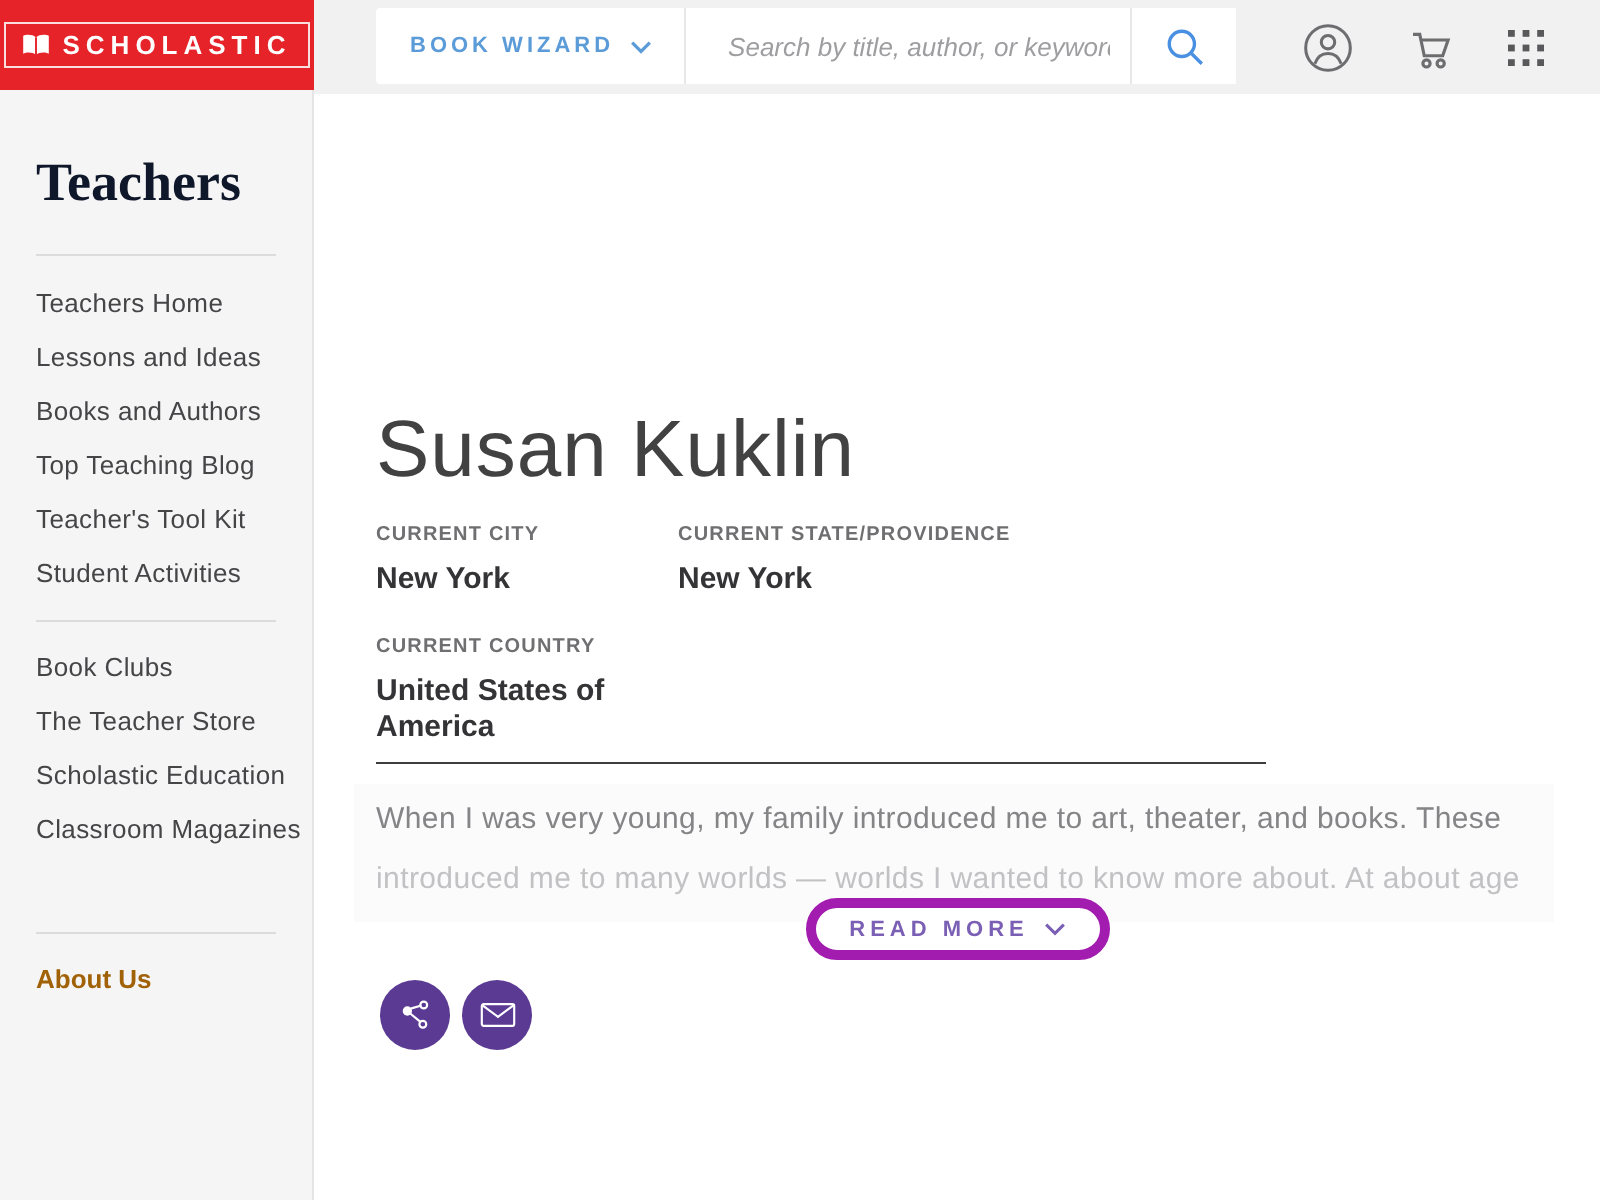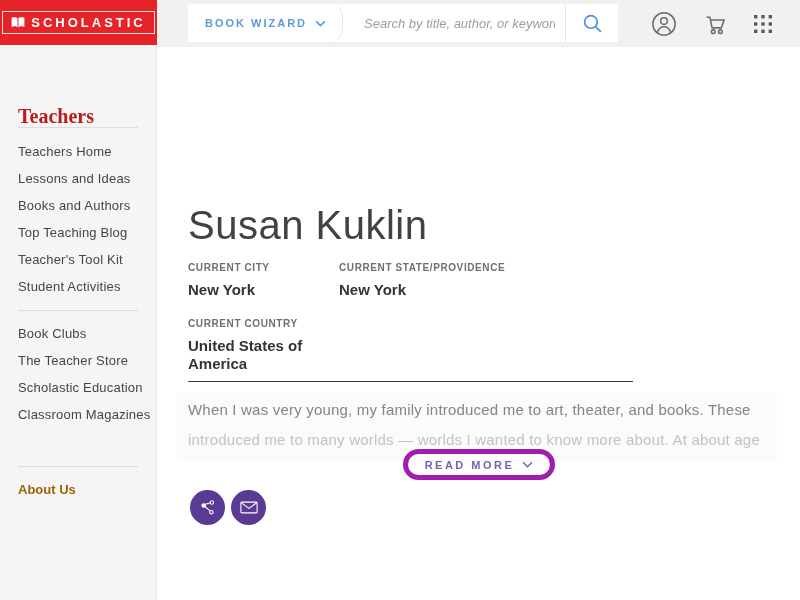--- a/index.html
+++ b/index.html
@@ -10,35 +10,35 @@
   
   .header { position:absolute; left:0; top:0; width:800px; height:47px; background:#f1f1f2; }
   .logo-block { position:absolute; left:0; top:0; width:157px; height:45px;
                 background:#e62329; display:flex; align-items:center; justify-content:center; cursor:pointer; }
   .logo-frame { border:1px solid rgba(255,255,255,.85); padding:4px 8px 4px 7px;
                 display:flex; align-items:center; gap:5px; }
   .logo-text { color:#fff; font-size:13px; font-weight:bold; letter-spacing:3px; line-height:1; }
   .searchbar { position:absolute; left:188px; top:4px; width:430px; height:38px; background:#fff;
                display:flex; align-items:stretch; border-radius:2px; }
   .bw-btn { display:flex; align-items:center; gap:8px; padding:0 16px 0 17px; cursor:pointer;
-            border-right:1px solid #e7e7e9;border-radius:13px; }
+            border-right:1px solid #e7e7e9; }
   .bw-label { color:#5b9bd8; font-size:11px; font-weight:bold; letter-spacing:2px; white-space:nowrap; }
   .search-input { flex:1; border:0; outline:none; background:transparent; padding:0 10px 0 21px;
                   font-family:"Liberation Sans", sans-serif; font-size:13px; font-style:italic; color:#555; }
   .search-input::placeholder { color:#9e9ea1; font-style:italic; }
   .search-btn { width:53px; display:flex; align-items:center; justify-content:center;
                 border-left:1px solid #e7e7e9; cursor:pointer; background:#fff; border-top:0; border-right:0; border-bottom:0; }
   .hdr-icon { position:absolute; top:9px; width:30px; height:30px; display:flex; align-items:center;
               justify-content:center; cursor:pointer; }
 
   
   .sidebar { position:absolute; left:0; top:45px; width:157px; height:555px;
              background:#f5f5f6; border-right:1px solid #e5e5e7; }
   .side-title { position:absolute; left:18px; top:31px; font-family:"Liberation Serif", serif;
-                font-size:20px; font-weight:600; color:#b91c1c; cursor:pointer;margin-top:29px; }
+                font-size:27px; font-weight:600; color:#0f172a; cursor:pointer; }
   .side-div { position:absolute; left:18px; width:120px; height:1px; background:#dcdcde; }
   .side-list { position:absolute; left:0; width:157px; list-style:none; }
   .side-list li { height:27px; line-height:27px; padding-left:18px; font-size:13px;
                   color:#454547; letter-spacing:.2px; cursor:pointer; white-space:nowrap; }
   .side-about { position:absolute; left:18px; top:431px; height:27px; line-height:27px;
                 font-size:13px; font-weight:bold; color:#a16207; cursor:pointer; }
 
   
   .main { position:absolute; left:157px; top:47px; width:643px; height:553px; background:#fff; }
   .author-name { position:absolute; left:31px; top:156px; font-size:40px; font-weight:300;

